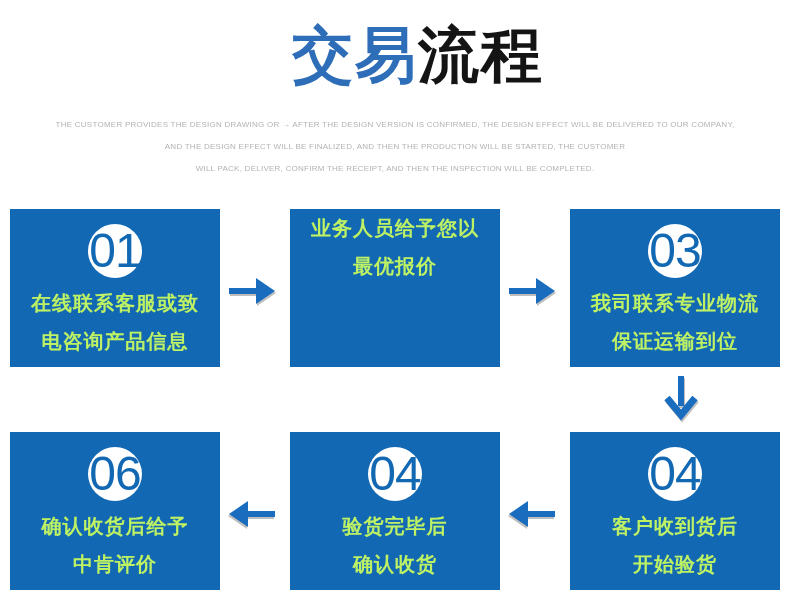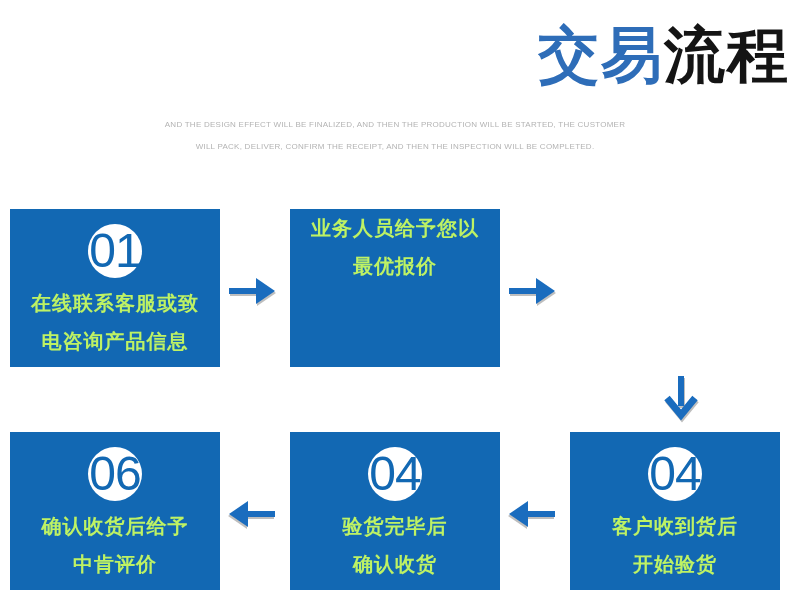--- a/index.html
+++ b/index.html
@@ -12,21 +12,21 @@
     font-family: "Liberation Sans", sans-serif;
   }
 
   
   .title {
     position: absolute;
     top: 20px;
     left: 0;
     width: 100%;
     margin: 0;
-    text-align: right;
+    text-align: center;
     padding-left: 46px;
     box-sizing: border-box;
     font-size: 61px;
     line-height: 70px;
     font-weight: 700;
     letter-spacing: 2px;
     white-space: nowrap;
   }
   .title .t-blue  { color: var(--title-blue); }
   .title .t-black { color: var(--title-black); }
@@ -101,37 +101,45 @@
   .a5 { left: 229px; top: 496px; }
 </style>
 </head>
 <body>
 
 <div class="canvas">
 
   <h1 class="title"><span class="t-blue">交易</span><span class="t-black">流程</span></h1>
 
   <div class="subtitle">
+    <div>THE CUSTOMER PROVIDES THE DESIGN DRAWING OR → AFTER THE DESIGN VERSION IS CONFIRMED, THE DESIGN EFFECT WILL BE DELIVERED TO OUR COMPANY,</div>
     <div>AND THE DESIGN EFFECT WILL BE FINALIZED, AND THEN THE PRODUCTION WILL BE STARTED, THE CUSTOMER</div>
     <div>WILL PACK, DELIVER, CONFIRM THE RECEIPT, AND THEN THE INSPECTION WILL BE COMPLETED.</div>
   </div>
 
   <div class="step pos-r1c1">
     <div class="circle">
         <span>01</span>
       </div>
     <div class="line">在线联系客服或致</div>
     <div class="line">电咨询产品信息</div>
   </div>
 
   <div class="step pos-r1c2">
     <div class="line">业务人员给予您以</div>
     <div class="line">最优报价</div>
   </div>
 
+  <div class="step pos-r1c3">
+    <div class="circle">
+        <span>03</span>
+      </div>
+    <div class="line">我司联系专业物流</div>
+    <div class="line">保证运输到位</div>
+  </div>
 
   <div class="step pos-r2c1">
     <div class="circle">
         <span>06</span>
       </div>
     <div class="line">确认收货后给予</div>
     <div class="line">中肯评价</div>
   </div>
 
   <div class="step pos-r2c2">

